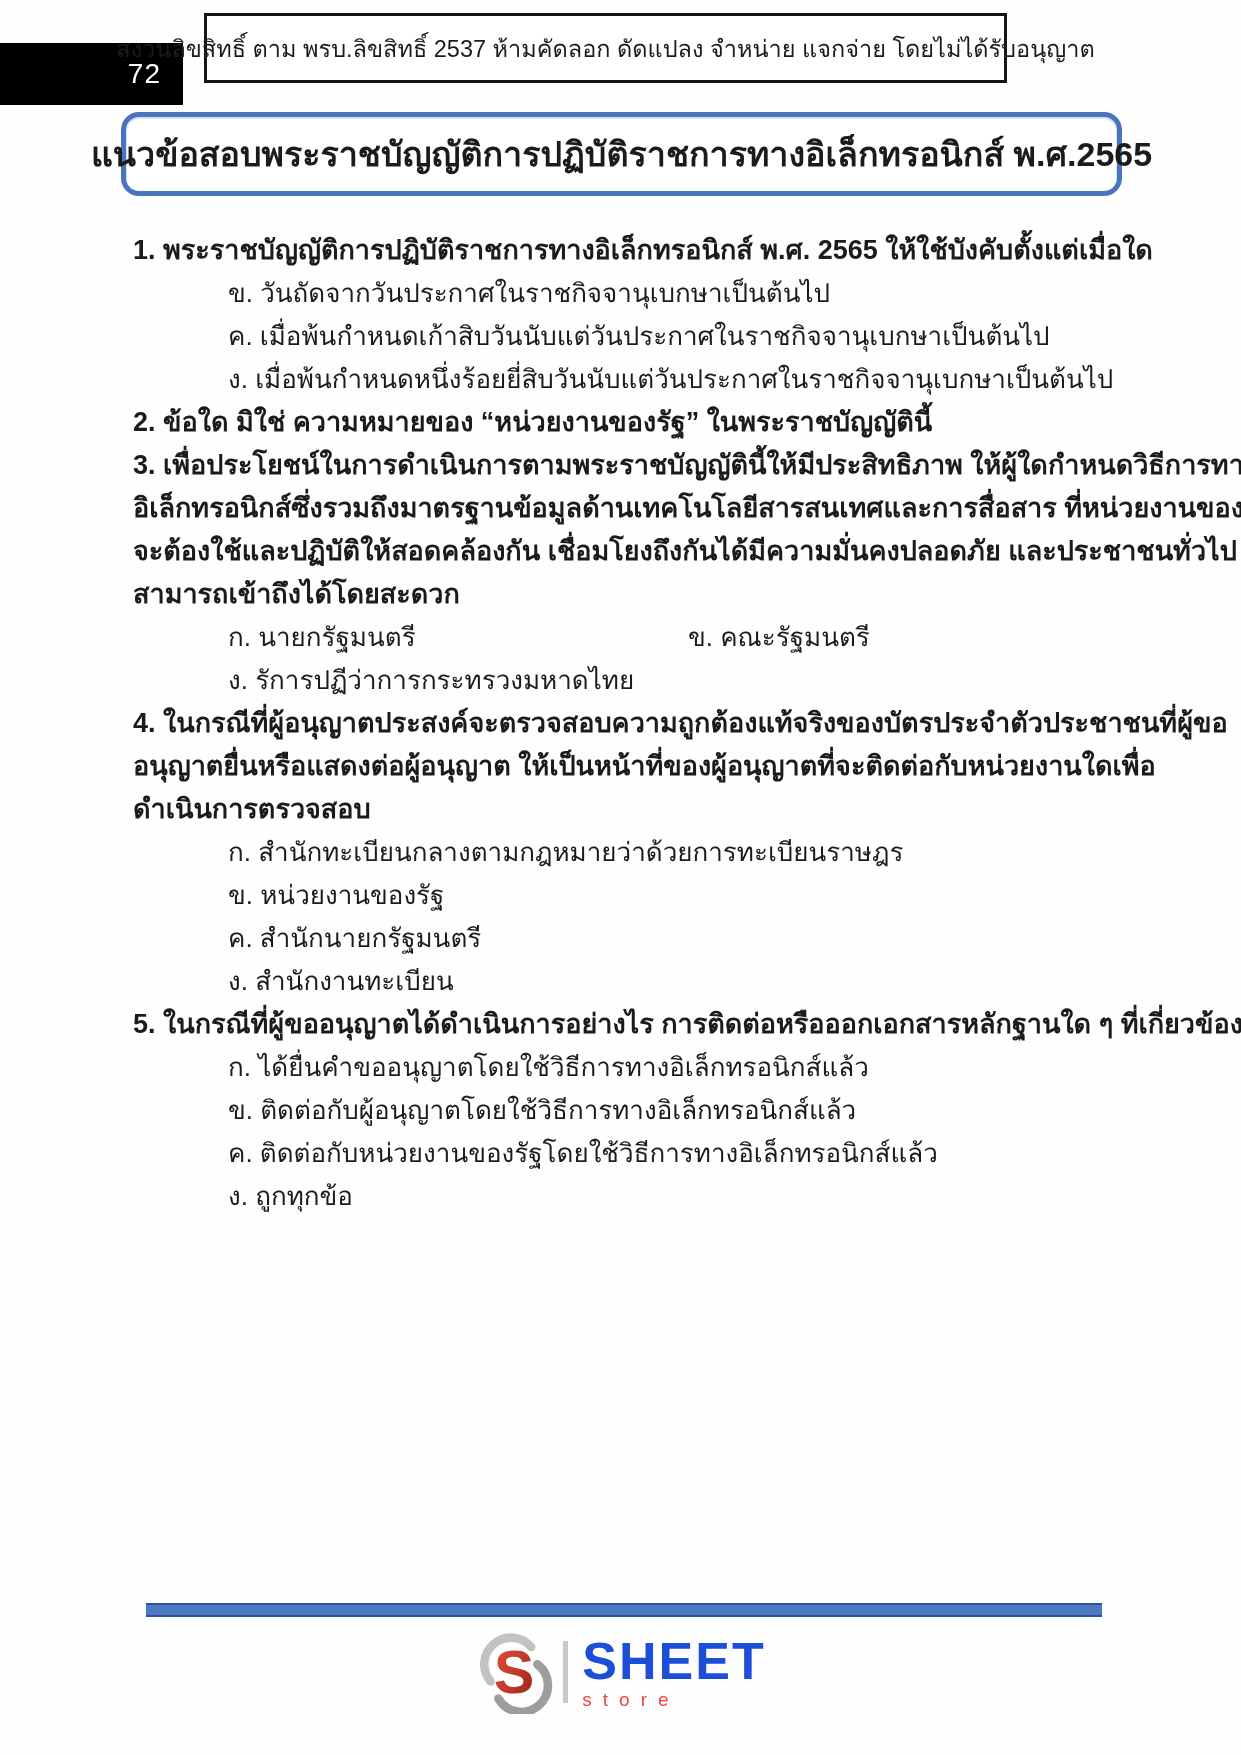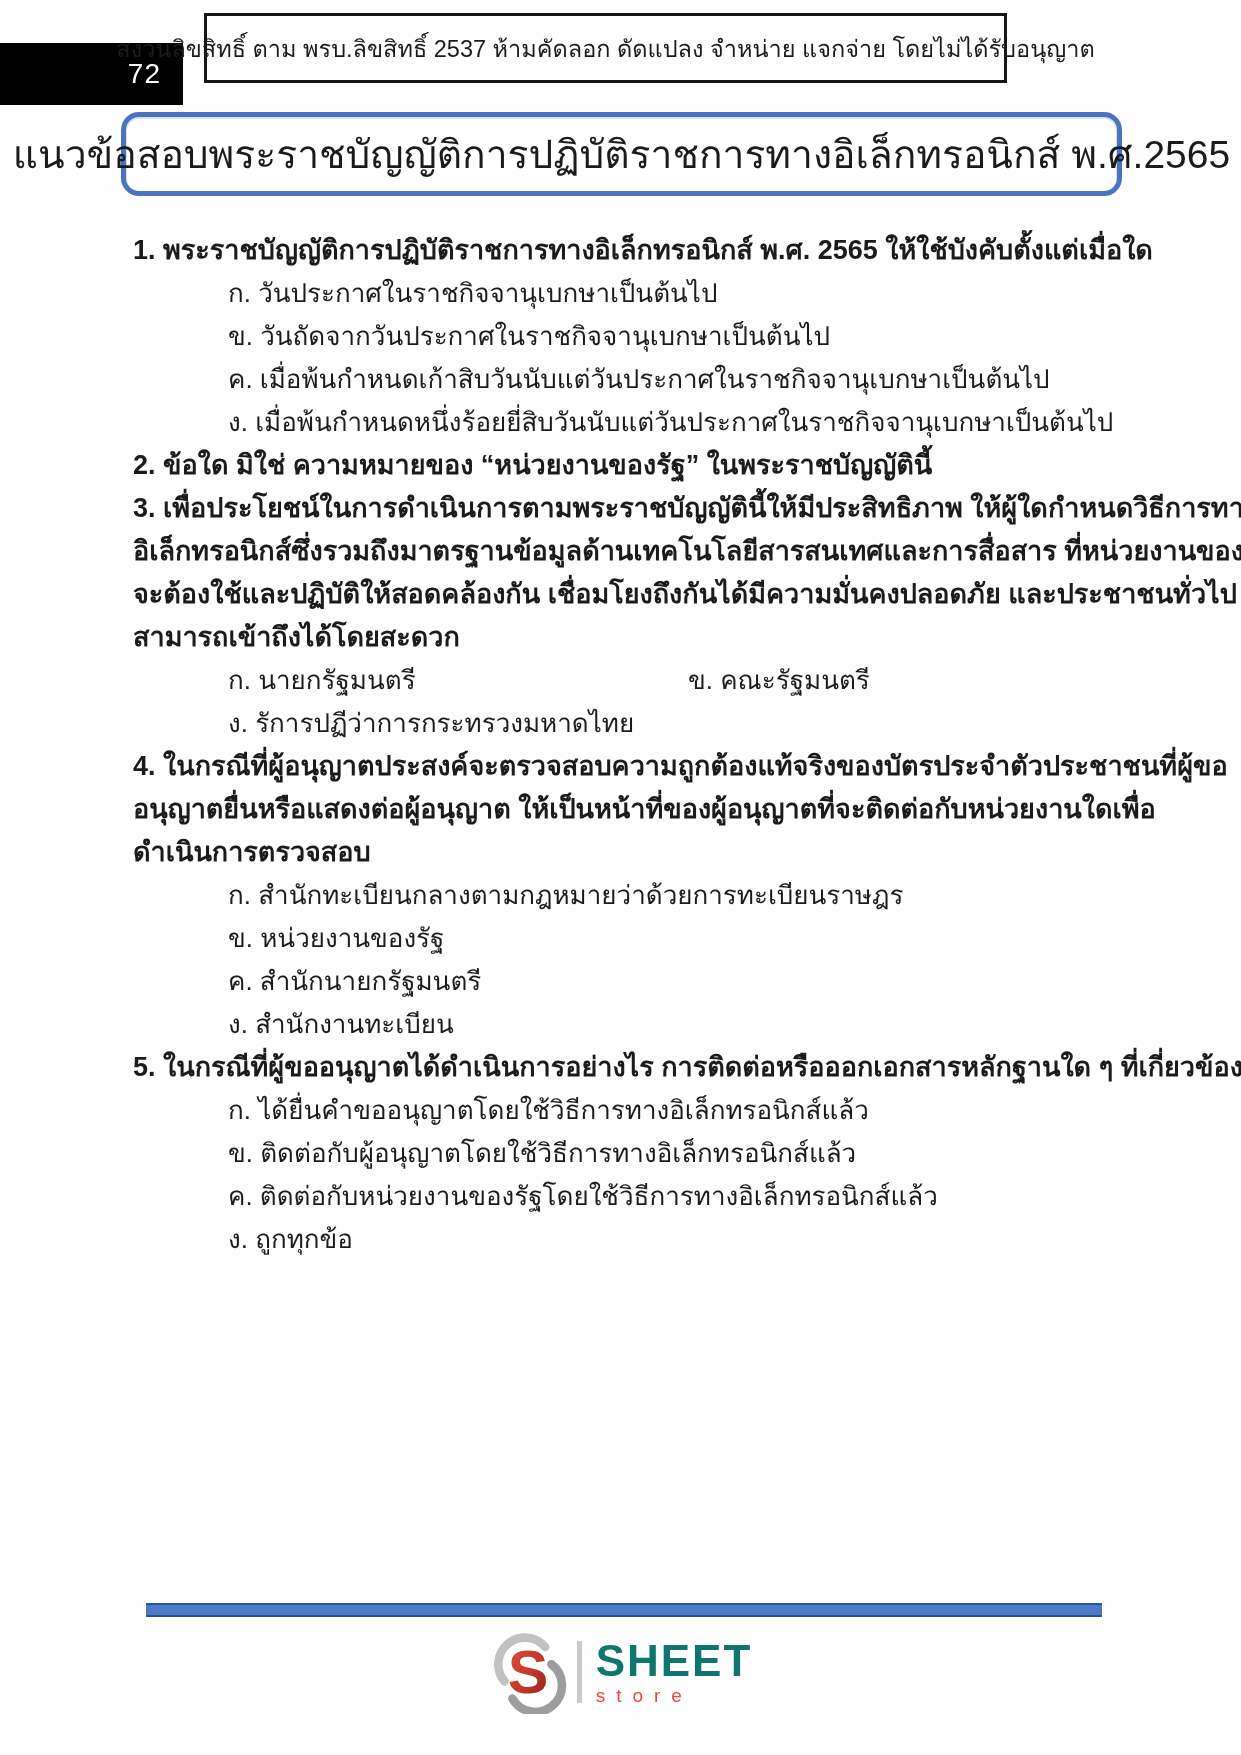--- a/index.html
+++ b/index.html
@@ -39,21 +39,21 @@
     position:absolute;left:121px;top:112px;
     width:1001px;height:84px;
     border:5px solid #4a74be;
     border-radius:18px;
     box-shadow:0 1px 0 1px #d9e2f3 inset;
     box-sizing:border-box;
     background:#fff;
     display:flex;align-items:center;justify-content:center;
   }
   .title-box span{
-    font-size:39px;font-weight:normal;white-space:nowrap;
+    font-size:34px;font-weight:bold;white-space:nowrap;
   }
   
   .content{
     position:absolute;left:133px;top:229px;
     width:980px;
   }
   .q-line{
     font-weight:bold;
     font-size:27px;
     line-height:43px;
@@ -85,21 +85,21 @@
     position:absolute;left:0;top:1630px;width:1241px;
     display:flex;align-items:center;justify-content:center;
   }
   .logo-mark{width:78px;height:84px;flex:0 0 auto;}
   .logo-bar{
     width:5px;height:62px;background:#c9c9c9;
     margin:0 14px 0 10px;flex:0 0 auto;
   }
   .logo-text{display:flex;flex-direction:column;line-height:1;}
   .logo-name{
-    font-size:44px;font-weight:bold;color:#0f766e;letter-spacing:2px;
+    font-size:52px;font-weight:bold;color:#1d4ed8;letter-spacing:2px;
   }
   .logo-sub{
     font-size:19px;color:#ef4444;letter-spacing:11px;margin-top:3px;
   }
 </style>
 </head>
 <body>
 
 <div class="page">
 
@@ -112,21 +112,20 @@
   </div>
 
   <div class="title-box">
     <span>แนวข้อสอบพระราชบัญญัติการปฏิบัติราชการทางอิเล็กทรอนิกส์ พ.ศ.2565</span>
   </div>
 
   <div class="content" id="questions">
       <div class="question">
         <div class="q-line">1. พระราชบัญญัติการปฏิบัติราชการทางอิเล็กทรอนิกส์ พ.ศ. 2565 ให้ใช้บังคับตั้งแต่เมื่อใด</div>
         <div class="choices">
-          <div class="choice">ก. วันประกาศในราชกิจจานุเบกษาเป็นต้นไป</div>
           <div class="choice">ข. วันถัดจากวันประกาศในราชกิจจานุเบกษาเป็นต้นไป</div>
           <div class="choice">ค. เมื่อพ้นกำหนดเก้าสิบวันนับแต่วันประกาศในราชกิจจานุเบกษาเป็นต้นไป</div>
           <div class="choice">ง. เมื่อพ้นกำหนดหนึ่งร้อยยี่สิบวันนับแต่วันประกาศในราชกิจจานุเบกษาเป็นต้นไป</div>
         </div>
       </div>
       <div class="question">
         <div class="q-line">2. ข้อใด มิใช่ ความหมายของ “หน่วยงานของรัฐ” ในพระราชบัญญัตินี้</div>
       </div>
       <div class="question">
         <div class="q-line">3. เพื่อประโยชน์ในการดำเนินการตามพระราชบัญญัตินี้ให้มีประสิทธิภาพ ให้ผู้ใดกำหนดวิธีการทาง</div>

